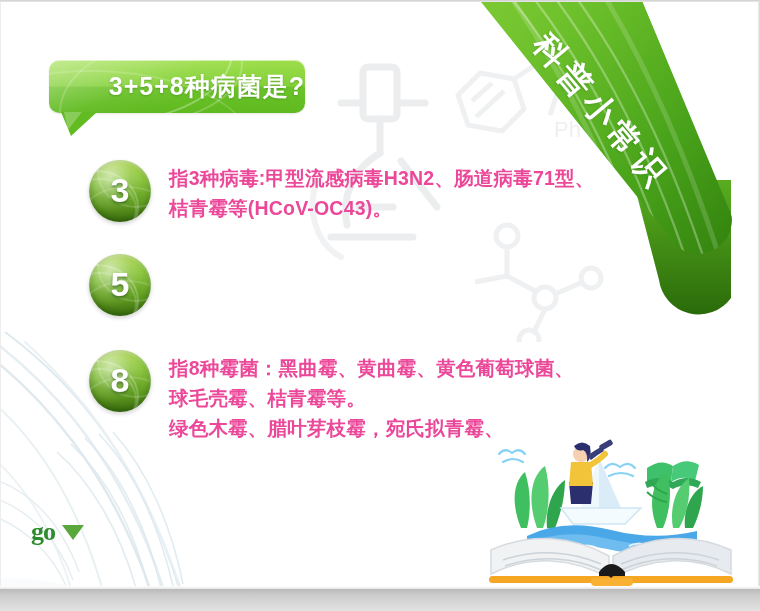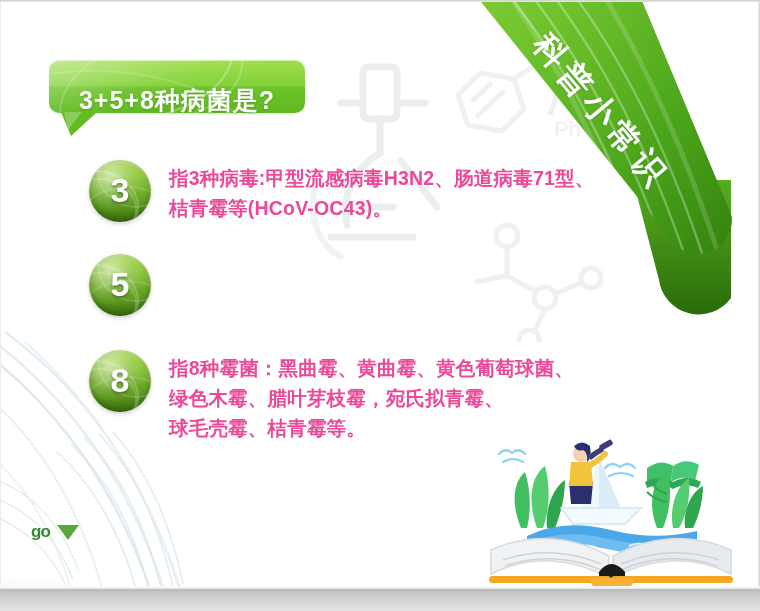--- a/index.html
+++ b/index.html
@@ -123,27 +123,26 @@
   .title-bubble .lf1 { left: -80px;  top: -80px; }
   .title-bubble .lf2 { left: -40px;  top: -58px; width: 230px; height: 120px; border-color: rgba(255,255,255,.22); }
   .title-bubble .lf3 { left: 10px;   top: -30px; width: 300px; height: 160px; border-color: rgba(255,255,255,.18); }
   .title-bubble .lf4 { left: -120px; top: 10px;  width: 320px; height: 150px; border-color: rgba(255,255,255,.16); }
 
   .title-text {
     position: absolute;
     left: 48px; top: 58px;
     width: 256px; height: 53px;
     line-height: 53px;
-    text-align: center;
+    text-align: right;
     color: #ffffff;
     font-size: 25px;
     font-weight: bold;
     letter-spacing: 1px;
     text-shadow: 0 1px 2px rgba(50,120,20,.45);
-    margin-top: 14px;
   }
   .bubble-tail {
     position: absolute;
     left: 60px; top: 110px;
     width: 0; height: 0;
     border-left: 10px solid transparent;
     border-right: 26px solid transparent;
     border-top: 24px solid #63bb22;
   }
   .bubble-tail-hl {
@@ -216,24 +215,25 @@
 
   
   .go-logo {
     position: absolute;
     left: 30px; top: 517px;
     display: flex;
     align-items: center;
   }
   .go-text {
     color: #2e8b2e;
-    font-size: 17px;
+    font-size: 26px;
     font-weight: bold;
     line-height: 26px;
     letter-spacing: -1px;
+    font-family: Liberation Serif, serif;
   }
   .go-tri {
     margin-left: 7px;
     width: 0; height: 0;
     border-left: 11px solid transparent;
     border-right: 11px solid transparent;
     border-top: 15px solid #5aa73c;
   }
 
   
@@ -407,22 +407,22 @@
     <div class="item item-8">
       <div class="badge">
         <div class="vein v1"></div>
         <div class="vein v2"></div>
         <div class="vein v3"></div>
         <div class="vein v4"></div>
         <div class="badge-num">8</div>
       </div>
       <div class="lines">
         <div class="line">指8种霉菌：黑曲霉、黄曲霉、黄色葡萄球菌、</div>
+        <div class="line">球毛壳霉、桔青霉等。</div>
         <div class="line">绿色木霉、腊叶芽枝霉，宛氏拟青霉、</div>
-        <div class="line">球毛壳霉、桔青霉等。</div>
       </div>
     </div>
 
     <div class="go-logo">
       <div class="go-text">go</div>
       <div class="go-tri"></div>
     </div>
 
     <div class="illus">
       <svg width="260" height="155" viewBox="0 0 260 155">

